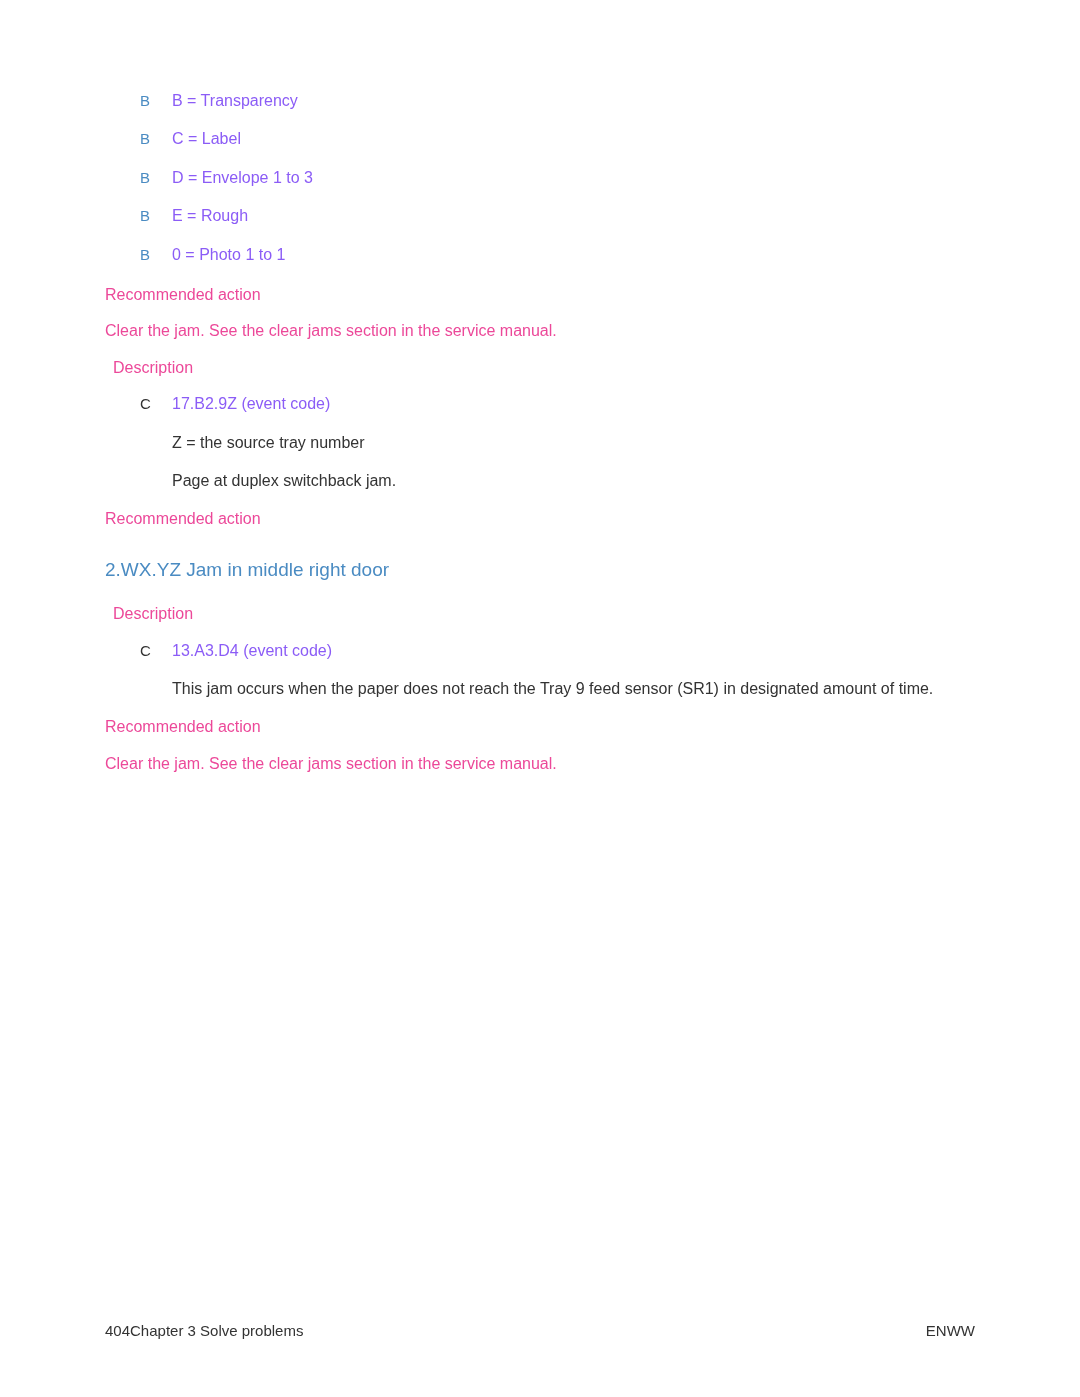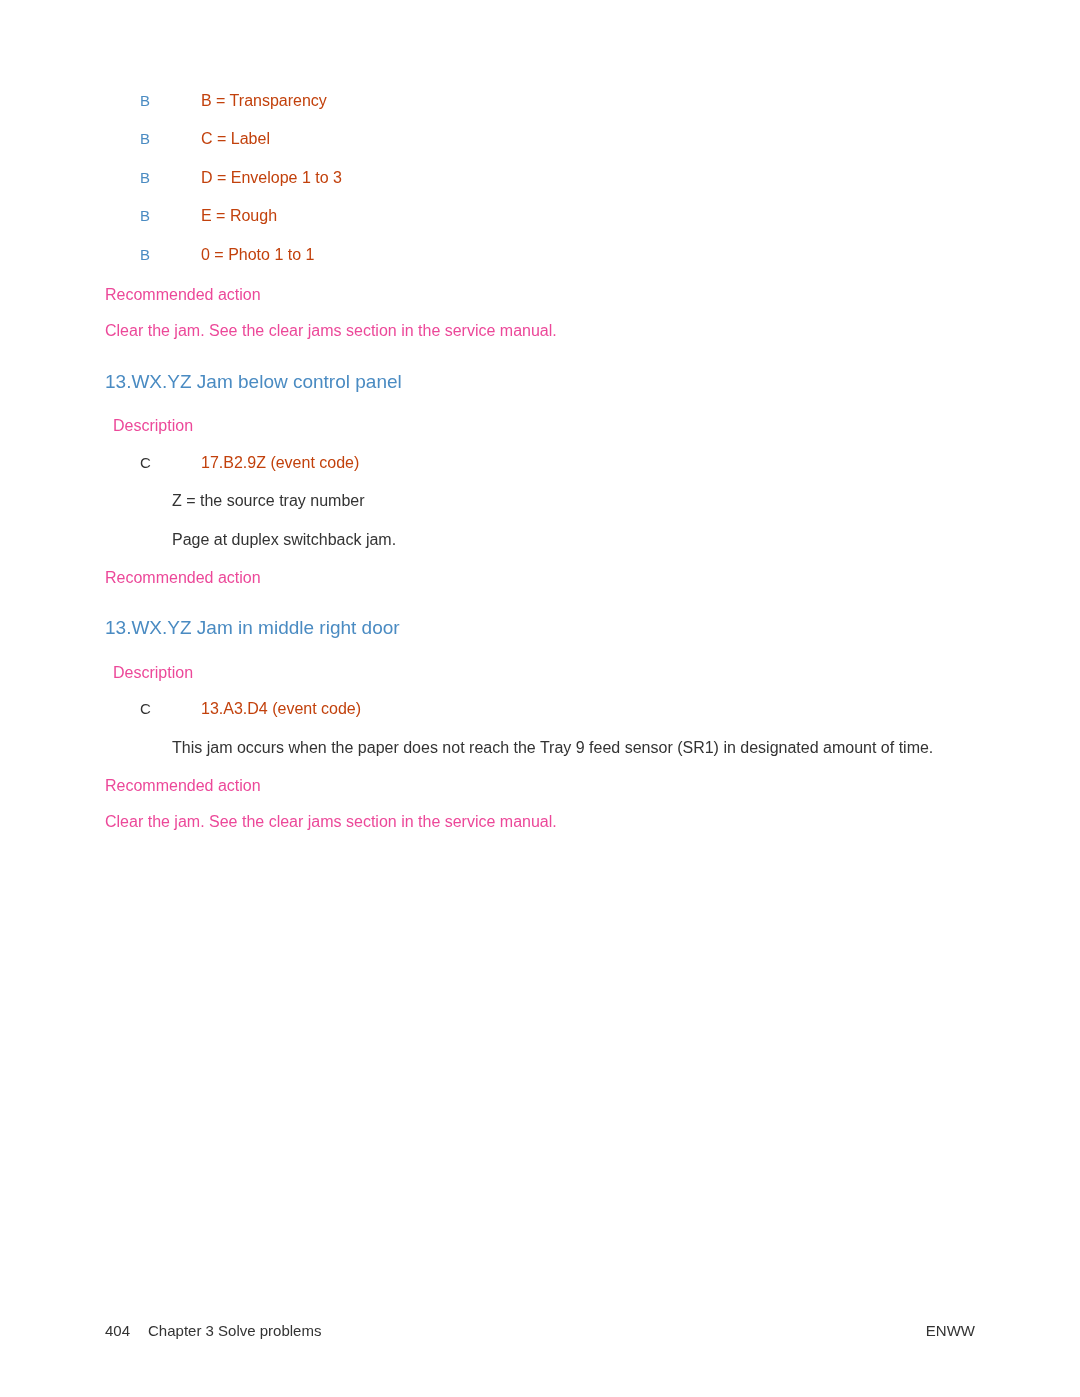--- a/index.html
+++ b/index.html
@@ -37,22 +37,21 @@
       font-size: 15px;
     }
     .bullet-marker-c {
       color: #333;
       font-weight: normal;
       width: 32px;
       flex-shrink: 0;
       font-size: 15px;
     }
     .bullet-text {
-      color: #c2410c;
-      margin-left: 29px;
+      color: #8b5cf6;
     }
     .para {
       margin-bottom: 14px;
       color: #ec4899;
       margin-left: 0;
     }
     .section-heading {
       color: #4a8bc2;
       font-size: 19px;
       font-weight: normal;
@@ -77,21 +76,21 @@
       bottom: 58px;
       left: 105px;
       right: 105px;
       display: flex;
       justify-content: space-between;
       font-size: 15px;
       color: #333;
     }
     .footer-left {
       display: flex;
-      gap: 18px;
+      gap: 0;
     }
   </style>
 </head>
 <body>
 
 <div class="content">
 
   <div class="bullet-list">
     <div class="bullet-item">
       <span class="bullet-marker">B</span>
@@ -111,36 +110,35 @@
     </div>
     <div class="bullet-item">
       <span class="bullet-marker">B</span>
       <span class="bullet-text">0 = Photo 1 to 1</span>
     </div>
   </div>
 
   <p class="para">Recommended action</p>
   <p class="para">Clear the jam. See the clear jams section in the service manual.</p>
 
-  <h3 class="section-heading">13.WX.YZ Jam below control panel</h3>
 
   <p class="para indent-1">Description</p>
 
   <div class="sub-block">
     <div class="bullet-item">
       <span class="bullet-marker-c">C</span>
       <span class="bullet-text">17.B2.9Z    (event code)</span>
     </div>
     <p class="sub-para indent-2">Z = the source tray number</p>
     <p class="sub-para indent-2">Page at duplex switchback jam.</p>
   </div>
 
   <p class="para">Recommended action</p>
 
-  <h3 class="section-heading">13.WX.YZ Jam in middle right door</h3>
+  <h3 class="section-heading">2.WX.YZ Jam in middle right door</h3>
 
   <p class="para indent-1">Description</p>
 
   <div class="sub-block">
     <div class="bullet-item">
       <span class="bullet-marker-c">C</span>
       <span class="bullet-text">13.A3.D4 (event code)</span>
     </div>
     <p class="sub-para indent-2">This jam occurs when the paper does not reach the Tray 9 feed sensor (SR1) in designated amount of time.</p>
   </div>

